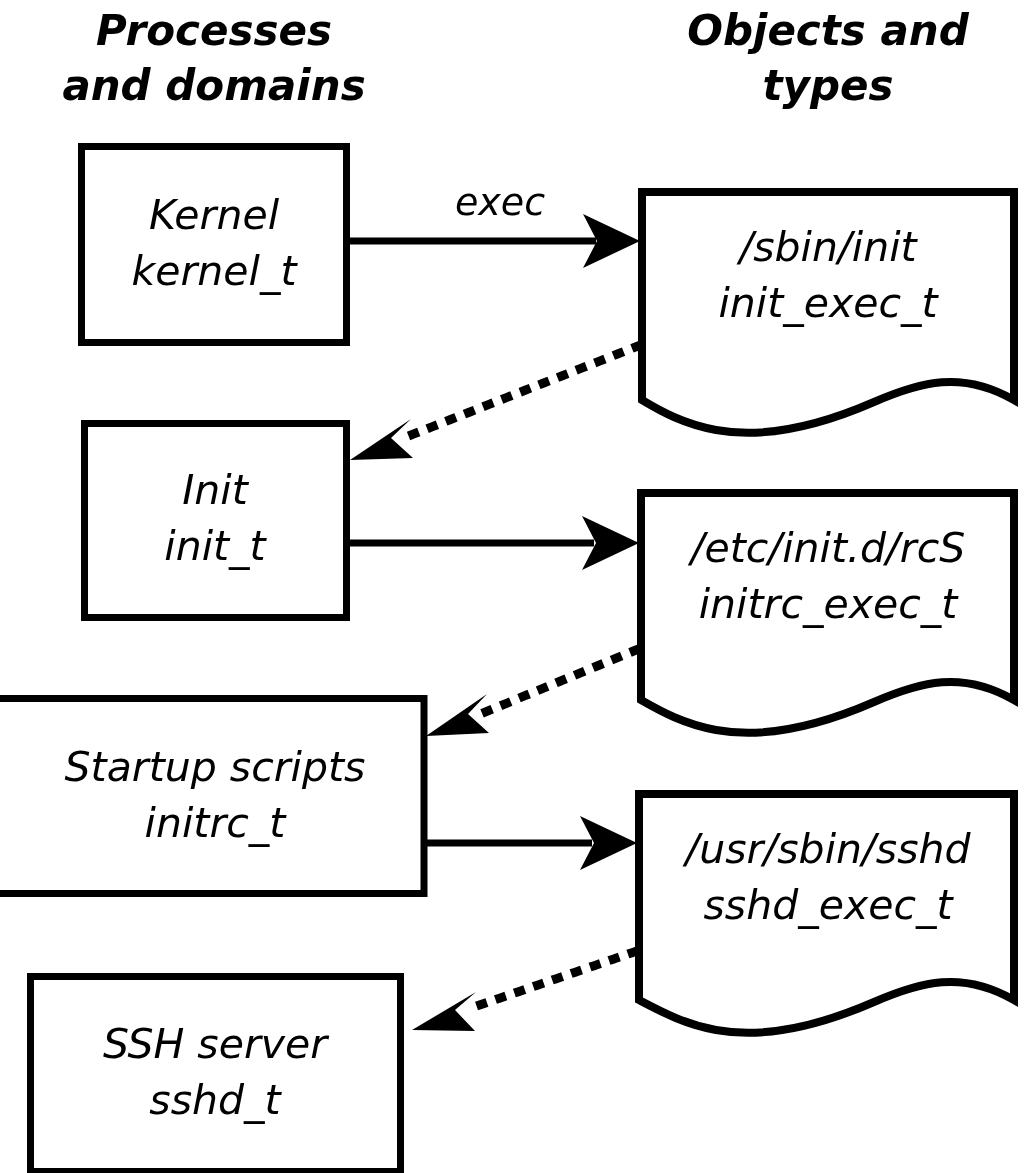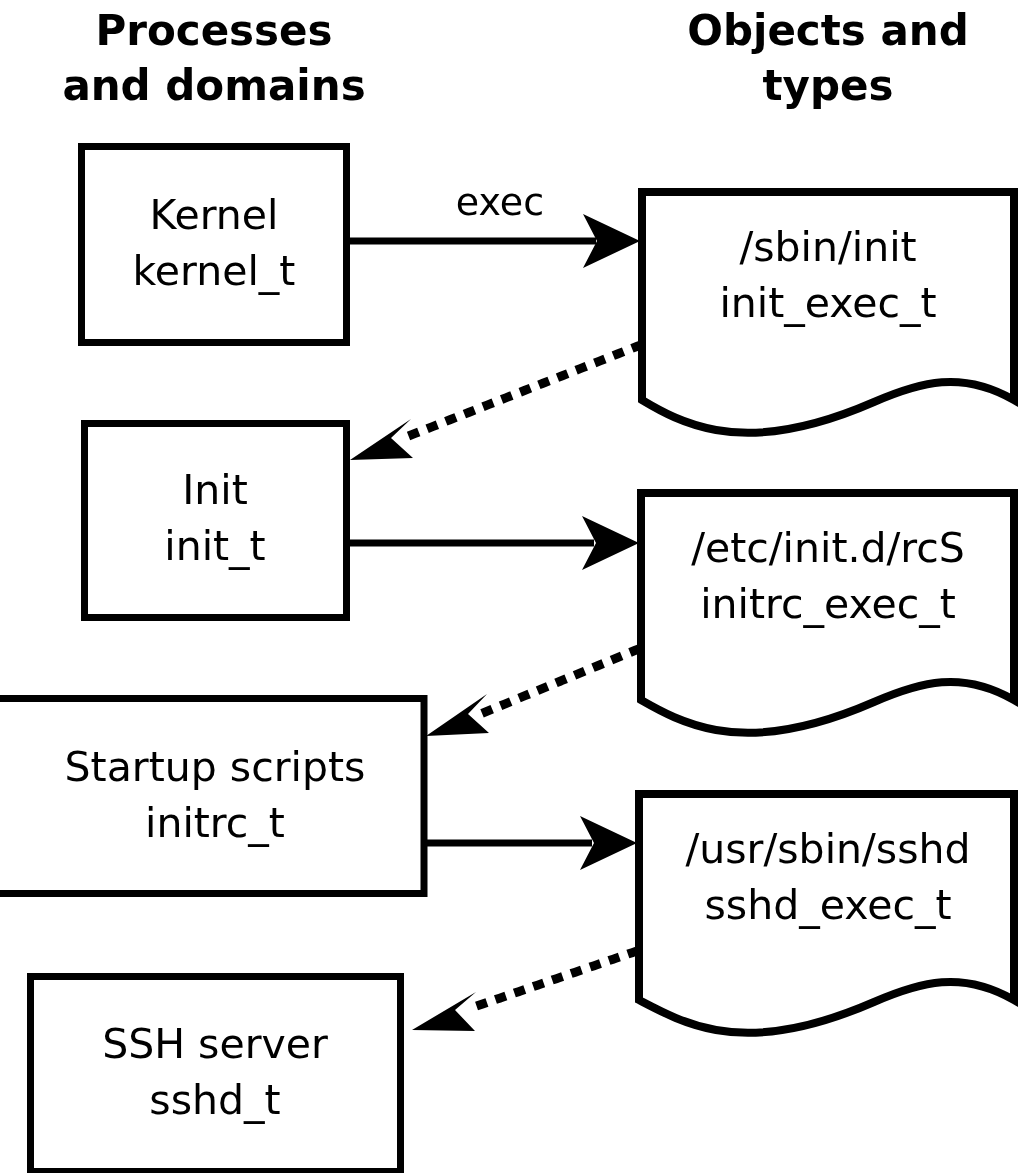--- a/index.html
+++ b/index.html
@@ -10,20 +10,21 @@
   body {
     width: 1024px;
     height: 1173px;
     font-family: "DejaVu Sans", sans-serif;
     overflow: hidden;
   }
   #diagram-root {
     position: relative;
     width: 1024px;
     height: 930px;
+    font-style: italic;
   }
   svg.diagram {
     display: block;
     width: 1024px;
     height: 1173px;
   }
   .col-header {
     font-family: "DejaVu Sans", sans-serif;
     font-weight: bold;
     font-size: 42px;

